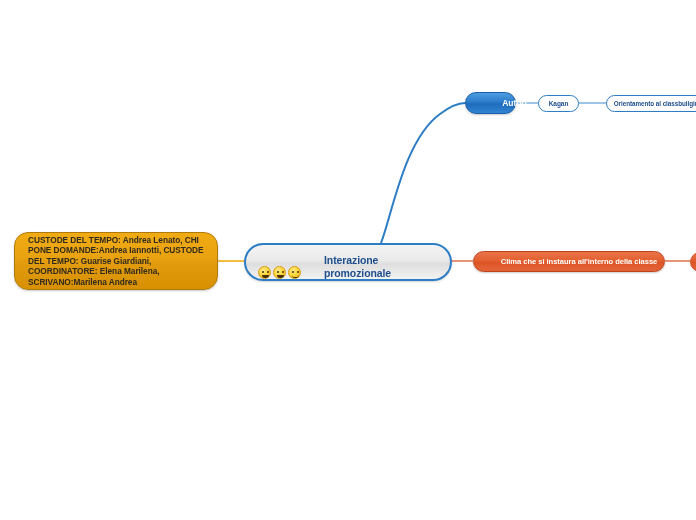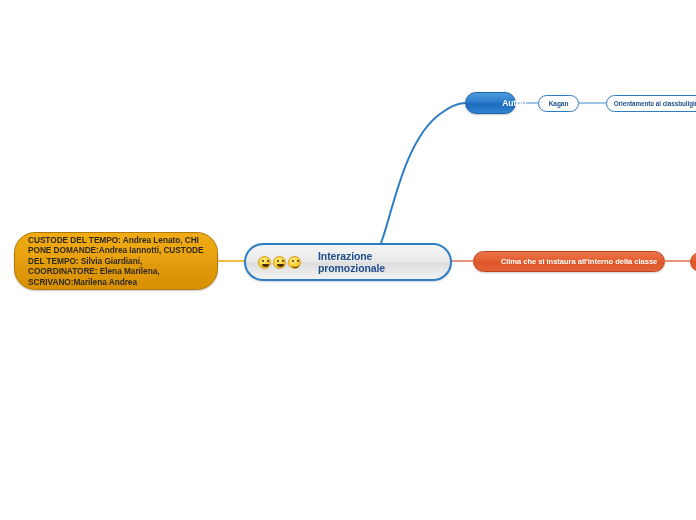--- a/index.html
+++ b/index.html
@@ -41,21 +41,22 @@
   .node-central {
     left: 244px;
     top: 243px;
     width: 208px;
     height: 38px;
     border: 2px solid #2d7dc4;
     border-radius: 19px;
     background: linear-gradient(to bottom, #f4f4f4 0%, #eaeaea 45%, #dedede 55%, #f2f2f2 100%);
     box-shadow: 0 1px 2px rgba(0,0,0,0.18);
     padding: 0 10px 0 12px;
-    gap: 17px;
+    gap: 23px;
+    align-items: flex-end;
   }
   .central-text {
     font-size: 10.5px;
     font-weight: bold;
     color: #1f4e8c;
     line-height: 12.5px;
     letter-spacing: -0.1px;
   }
   .emoji-row {
     display: flex;
@@ -95,21 +96,21 @@
     border-radius: 0 0 6px 6px;
   }
 
   
   .node-left {
     left: 14px;
     top: 232px;
     width: 204px;
     height: 58px;
     border: 1px solid #b07a08;
-    border-radius: 21px;
+    border-radius: 14px;
     background: linear-gradient(to bottom, #f0ab13 0%, #eaa310 40%, #e09a0c 58%, #d89000 100%);
     box-shadow: 0 1px 2px rgba(0,0,0,0.22);
     padding: 0 10px 0 13px;
   }
   .left-text {
     font-size: 8.3px;
     font-weight: bold;
     color: #2f2a20;
     line-height: 10.6px;
     letter-spacing: -0.05px;
@@ -221,21 +222,21 @@
 
     <path d="M 452 261 L 473 261" stroke="#e07a55" stroke-width="1.6" fill="none"></path>
 
     <path d="M 665 261 L 691 261" stroke="#e07a55" stroke-width="1.6" fill="none"></path>
   </svg>
 
   <div class="node node-left">
     <div class="left-text">
       <div>CUSTODE DEL TEMPO: Andrea Lenato, CHI</div>
       <div>PONE DOMANDE:Andrea Iannotti, CUSTODE</div>
-      <div>DEL TEMPO: Silvia Giardiani,</div>
+      <div>DEL TEMPO: Guarise Giardiani,</div>
       <div>COORDINATORE: Elena Marilena,</div>
       <div>SCRIVANO:Marilena Andrea</div>
     </div>
   </div>
 
   <div class="node node-central">
     <div class="emoji-row">
       <span class="emoji"></span>
       <span class="emoji"></span>
       <span class="emoji smile"></span>

